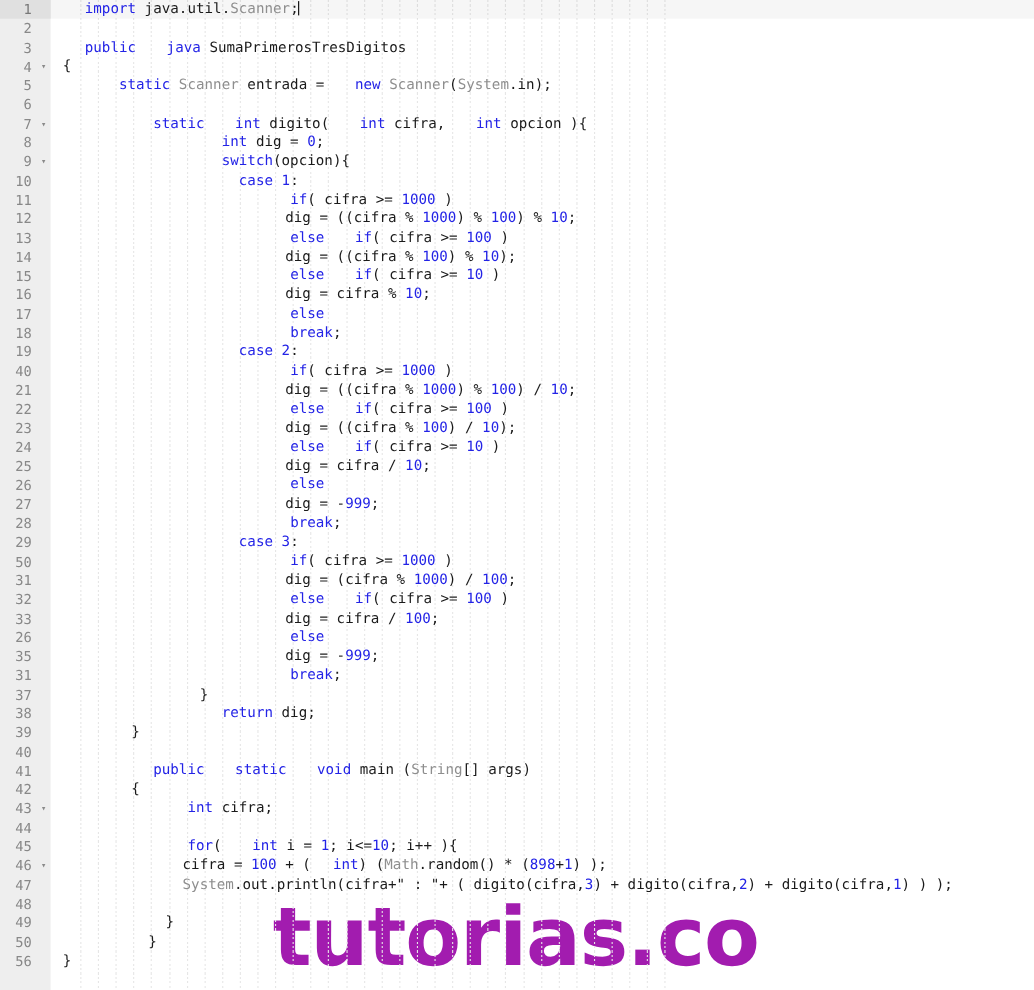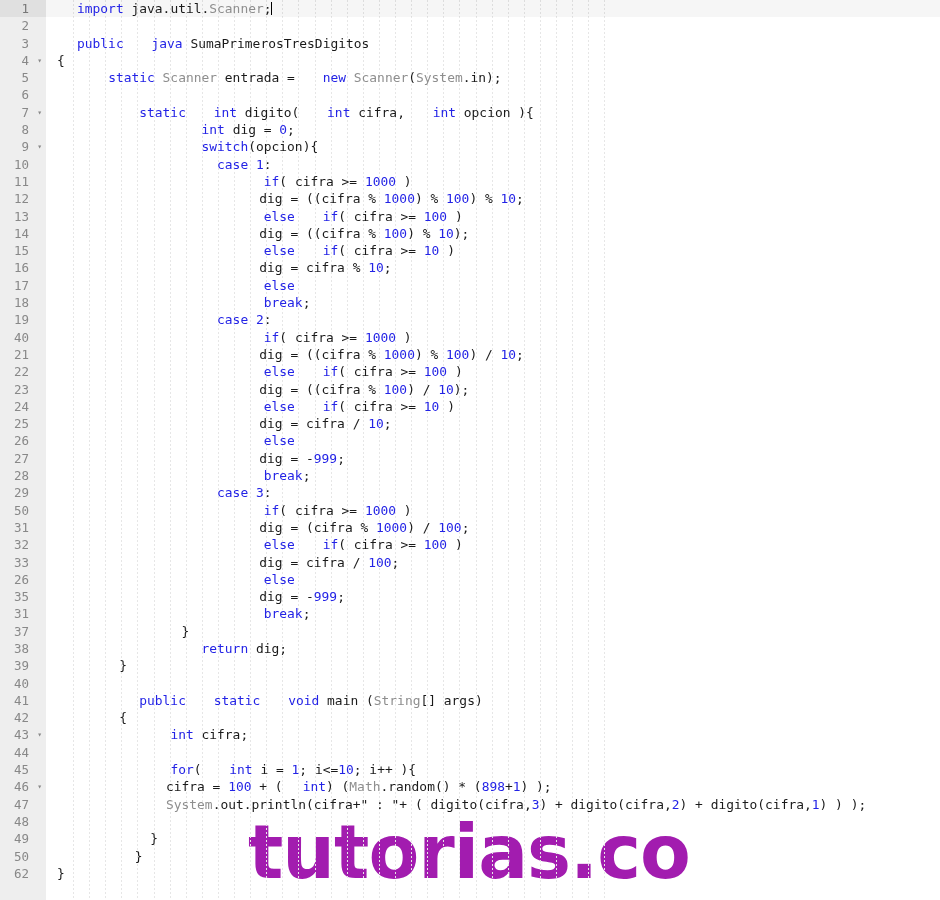--- a/index.html
+++ b/index.html
@@ -222,21 +222,21 @@
       <div class="gln">41</div>
       <div class="gln">42</div>
       <div class="gln">43<span class="fold">▾</span></div>
       <div class="gln">44</div>
       <div class="gln">45</div>
       <div class="gln">46<span class="fold">▾</span></div>
       <div class="gln">47</div>
       <div class="gln">48</div>
       <div class="gln">49</div>
       <div class="gln">50</div>
-      <div class="gln">62</div>
+      <div class="gln">56</div>
     </div>
 
   <div id="code">
       <div class="ln active"><span class="kw">import</span><span class="pl"> </span><span class="pl">java</span><span class="pl">.</span><span class="pl">util</span><span class="pl">.</span><span class="cls">Scanner</span><span class="pl">;</span><span class="caret"></span></div>
       <div class="ln">&nbsp;</div>
       <div class="ln"><span class="kw">public</span><span class="pl"> </span><span class="kw">java</span><span class="pl"> </span><span class="pl">SumaPrimerosTresDigitos</span></div>
       <div class="ln"><span class="pl">{</span></div>
       <div class="ln"><span class="pl">    </span><span class="kw">static</span><span class="pl"> </span><span class="cls">Scanner</span><span class="pl"> </span><span class="pl">entrada</span><span class="pl"> = </span><span class="kw">new</span><span class="pl"> </span><span class="cls">Scanner</span><span class="pl">(</span><span class="cls">System</span><span class="pl">.</span><span class="pl">in</span><span class="pl">);</span></div>
       <div class="ln">&nbsp;</div>
       <div class="ln"><span class="pl">        </span><span class="kw">static</span><span class="pl"> </span><span class="kw">int</span><span class="pl"> </span><span class="pl">digito</span><span class="pl">( </span><span class="kw">int</span><span class="pl"> </span><span class="pl">cifra</span><span class="pl">, </span><span class="kw">int</span><span class="pl"> </span><span class="pl">opcion</span><span class="pl"> ){</span></div>

